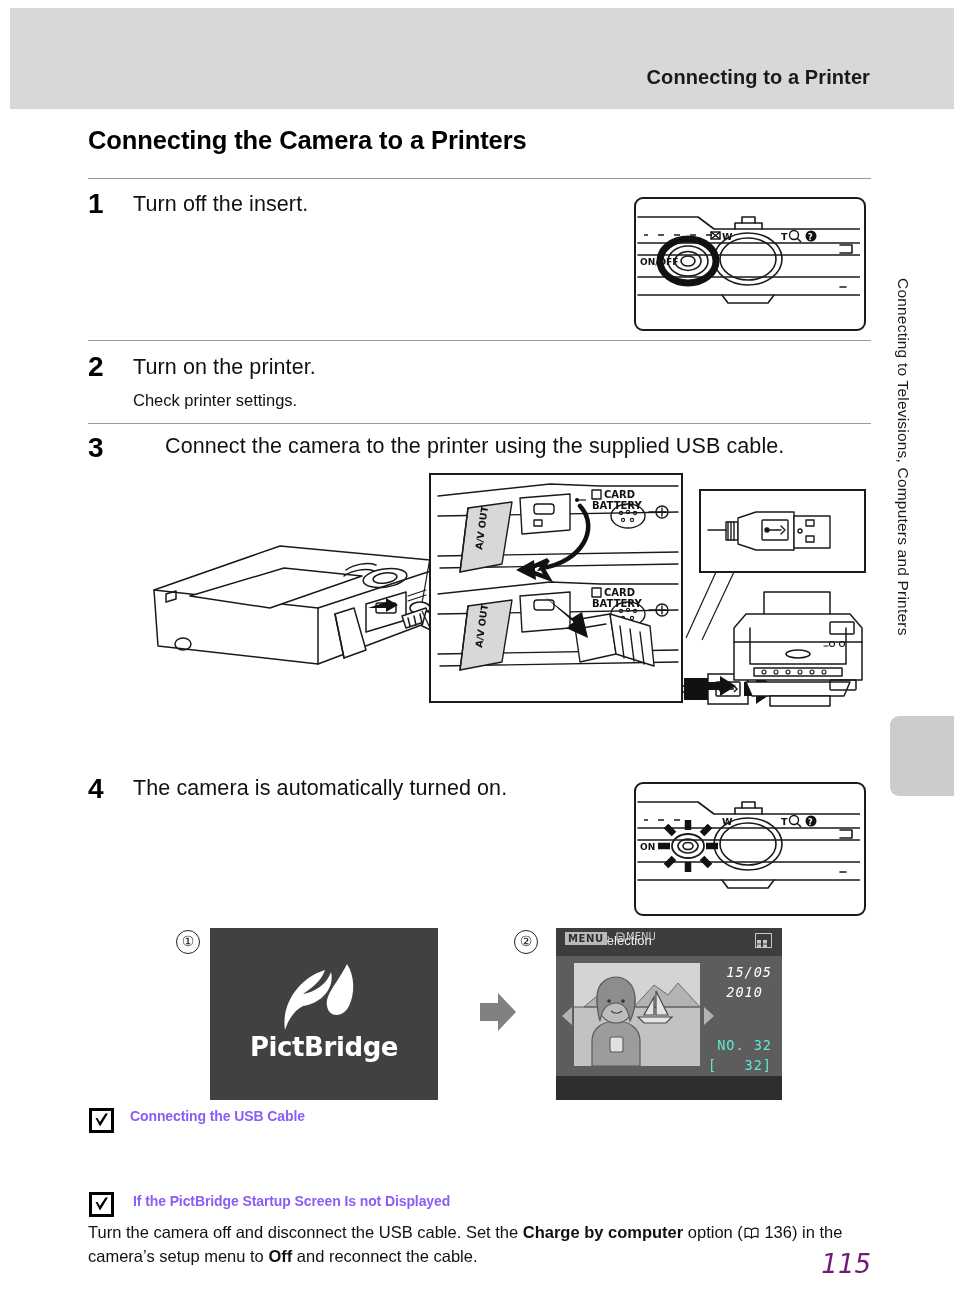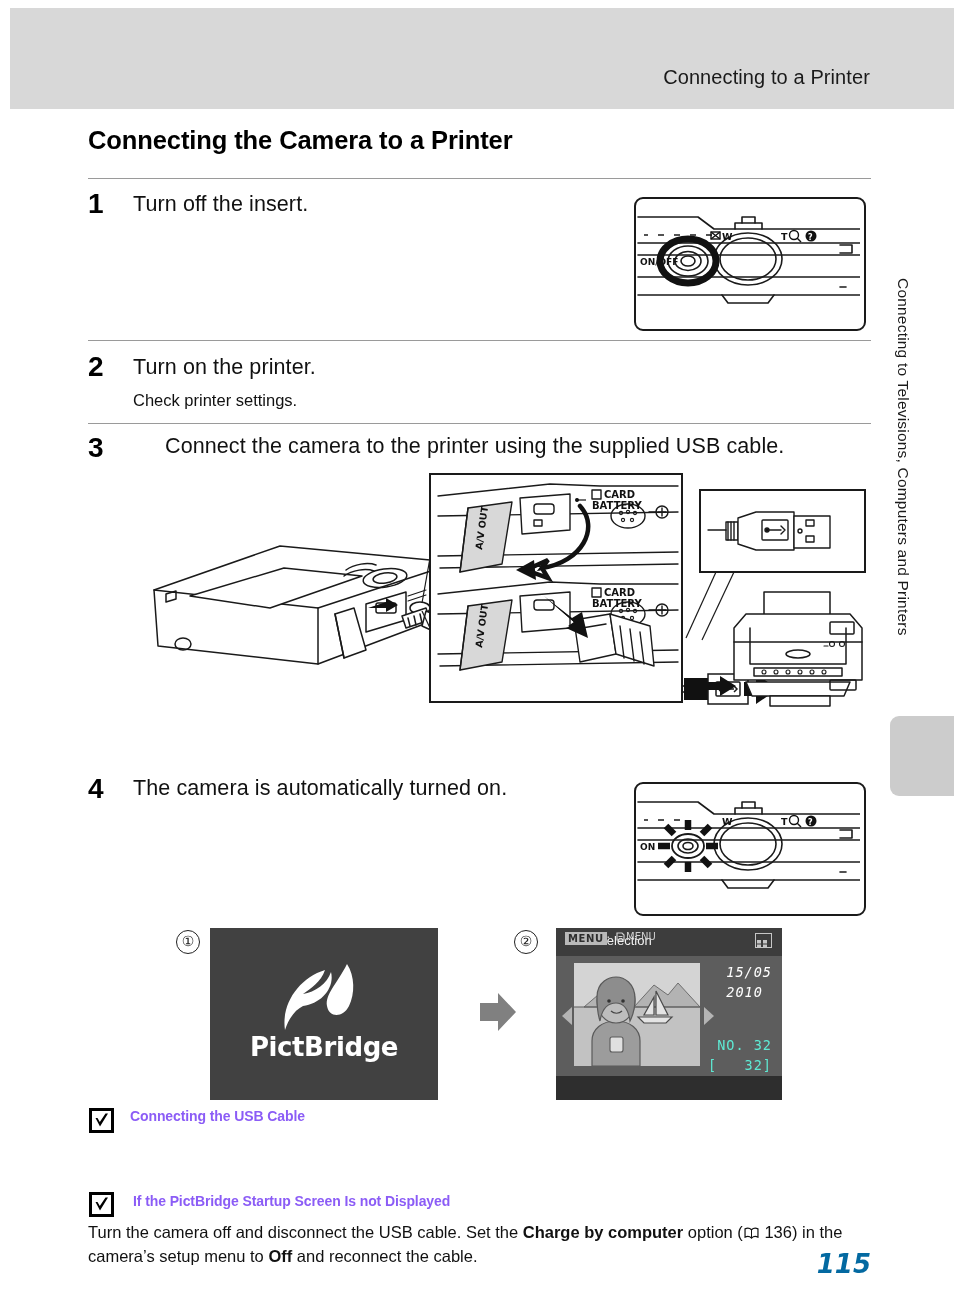--- a/index.html
+++ b/index.html
@@ -27,21 +27,21 @@
     top: 8px;
     width: 944px;
     height: 101px;
     background: #d8d8d8;
   }
   .header-title {
     position: absolute;
     right: 84px;
     top: 66px;
     font-size: 20px;
-    font-weight: 400;
+    font-weight: 700;
     letter-spacing: .1px;
     color: #1a1a1a;
     white-space: nowrap;
   }
 
   
   .side-tab-text {
     position: absolute;
     left: 882px;
     top: 278px;
@@ -327,38 +327,38 @@
     height: 12px;
     vertical-align: -1px;
     margin: 0 1px 0 1px;
   }
 
   .page-num {
     position: absolute;
     right: 83px;
     top: 1249px;
     font-size: 26px;
-    font-weight: bold;
+    font-weight: normal;
     font-style: italic;
-    color: #0369a1;
+    color: #701a75;
     font-family: "DejaVu Sans", sans-serif;
   }
 </style>
 </head>
 <body>
 
 <div class="page">
 
   <div class="header-bar"></div>
   <div class="header-title">Connecting to a Printer</div>
 
   <div class="side-tab-text">Connecting to Televisions, Computers and Printers</div>
   <div class="side-tab-marker"></div>
 
-  <div class="h1">Connecting the Camera to a Printer</div>
+  <div class="h1">Connecting the Camera to a Printers</div>
 
   <div class="rule r1"></div>
   <div class="rule r2"></div>
   <div class="rule r3"></div>
 
   <div class="step-num s1-num">1</div>
   <div class="step-title s1-title">Turn off the insert.</div>
 
   <div class="cam-box cam1">
     <svg width="224" height="126" viewBox="0 0 224 126">

